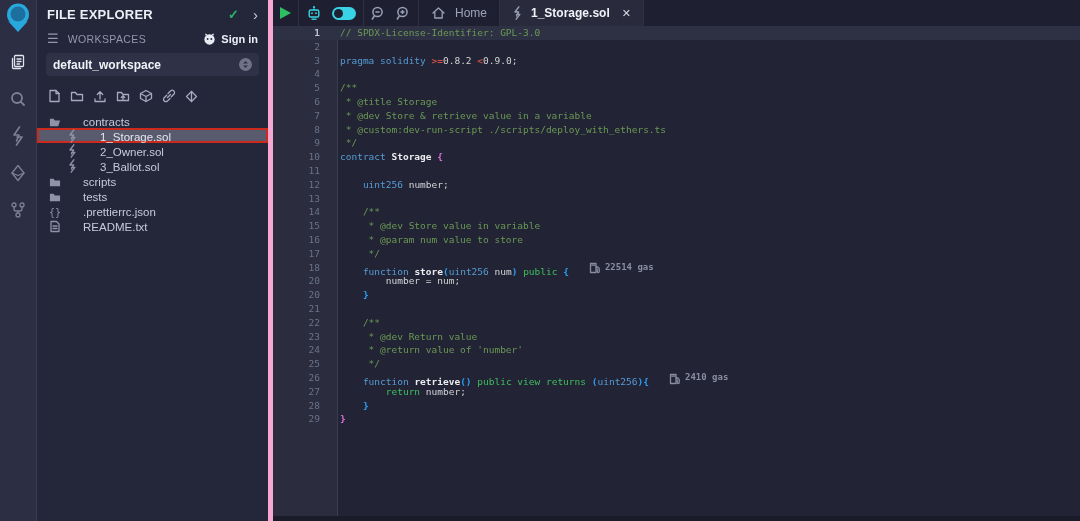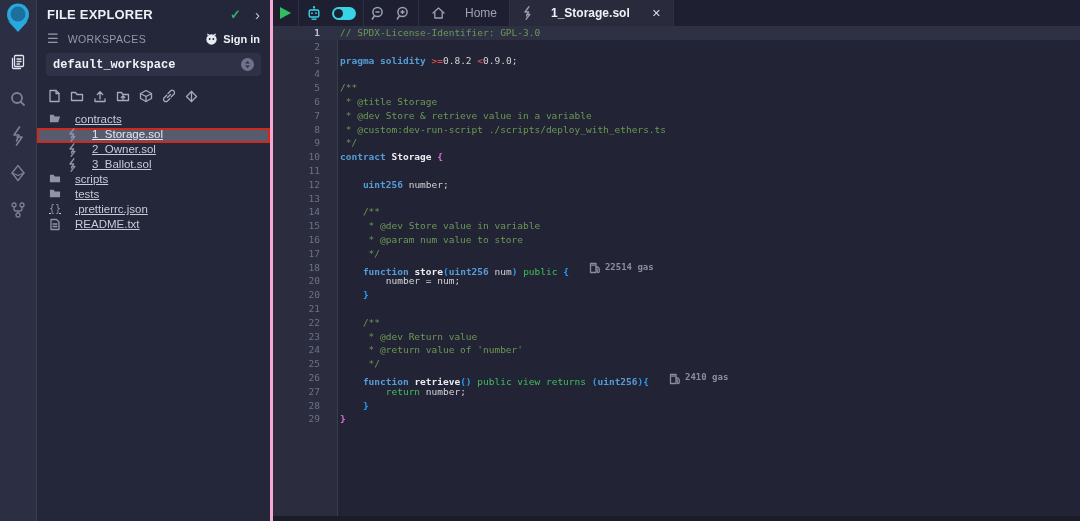--- a/index.html
+++ b/index.html
@@ -13,70 +13,70 @@
   .iconbar {
     width:37px; background:#2c2e43; display:flex; flex-direction:column;
     align-items:center; padding-top:3px; flex-shrink:0; border-right:1px solid #3a3d52;
   }
   .ib-logo { width:28px; height:30px; margin-bottom:10px; }
   .ib-item { width:37px; height:37px; display:flex; align-items:center; justify-content:center;
              color:#7d8196; cursor:pointer; }
   .ib-item.active { color:#e2e5f0; }
   .ib-item svg { display:block; }
   
-  .sidepanel { width:236px; background:#24263a; flex-shrink:0; border-right:3px solid #f9a8d4; font-size:12px; }
+  .sidepanel { width:236px; background:#24263a; flex-shrink:0; border-right:5px solid #f9a8d4; font-size:12px; }
   .fe-header { display:flex; align-items:center; padding:7px 10px 3px 10px; }
   .fe-title  { flex:1; font-size:13px; font-weight:bold; color:#edeff6; letter-spacing:.2px; }
   .fe-check  { color:#27b36b; font-size:13px; font-weight:bold; margin-right:14px; }
   .fe-chev   { color:#c6c9d6; font-size:15px; line-height:10px; }
   .fe-ws-row { display:flex; align-items:center; padding:6px 10px 2px 10px; color:#9498ad; }
   .hamburger { font-size:13px; color:#9498ad; }
   .ws-label  { font-size:10.5px; margin-left:9px; flex:1; letter-spacing:.4px; }
   .signin    { display:flex; align-items:center; gap:5px; color:#eef0f7; font-size:11px; font-weight:bold; }
   .fe-dropdown { margin:5px 9px 0 9px; height:23px; background:#2f3147; border-radius:4px;
-                 display:flex; align-items:center; padding:0 7px;font-family:Liberation Mono, monospace; }
+                 display:flex; align-items:center; padding:0 7px; }
   .ws-name   { flex:1; color:#f0f2f8; font-size:12px; font-weight:bold; }
   .ws-caret  { width:13px; height:13px; border-radius:50%; background:#6f7389;
                display:flex; align-items:center; justify-content:center; }
   .fe-icons  { display:flex; align-items:center; gap:9px; padding:13px 10px 4px 11px; color:#a6a9bf; }
   .fe-icons span { display:flex; }
   .tree      { margin-top:6px; font-size:11.5px; }
-  .tree-row  { height:15px; display:flex; align-items:flex-start; gap:14px; padding-left:12px;
-               color:#c7cad8; cursor:pointer; white-space:nowrap;text-decoration:underline; }
+  .tree-row  { height:15px; display:flex; align-items:flex-end; gap:22px; padding-left:12px;
+               color:#c7cad8; cursor:pointer; white-space:nowrap; }
   .tree-row .ticon { display:flex; color:#8e93a8; width:12px; justify-content:center; flex-shrink:0; }
   .indent-2  { padding-left:29px; }
   .tree-row.sel { background:#575b6d; color:#e4e6ef; }
   .tree-row.annot { box-shadow:inset 0 0 0 2px #cb2a1d; }
   .txticon { font-family:"DejaVu Sans Mono", monospace; font-size:10px; color:#8e93a8; }
   
   .editorcol { flex:1; display:flex; flex-direction:column; position:relative; background:#222334; }
   .topbar { height:26px; background:#1e2032; display:flex; align-items:stretch; flex-shrink:0; }
   .tb-group { display:flex; align-items:center; padding:0 7px; border-right:1px solid #2e3146; gap:10px; }
   .playbtn { width:0; height:0; border-left:11px solid #2ebf62; border-top:6.5px solid transparent;
              border-bottom:6.5px solid transparent; cursor:pointer; }
   .toggle { width:24px; height:13px; background:#38d3e4; border-radius:7px; position:relative; cursor:pointer; }
   .toggle .knob { position:absolute; left:2px; top:2px; width:9px; height:9px; border-radius:50%; background:#1e2032; }
-  .tab { display:flex; align-items:center; gap:19px; padding:0 12px; color:#9ea2b5; font-size:12px;
+  .tab { display:flex; align-items:center; gap:9px; padding:0 12px; color:#9ea2b5; font-size:12px;
          border-right:1px solid #2e3146; cursor:pointer; }
   .tab.active { background:#292b3c; color:#f0f2f8; font-weight:bold; }
   .tab .close { color:#d7d9e4; font-size:11px; font-weight:normal; margin-left:3px; }
   .tab .ticon { display:flex; color:#9aa0b5; }
   
   .editor { flex:1; position:relative; font-family:"DejaVu Sans Mono", monospace;
             font-size:9.5px; line-height:13.8px; overflow:hidden; }
   .editor::before { content:""; position:absolute; left:0; top:0; bottom:0; width:64px;
                     background:#2b2d3f; border-right:1px solid #3a3d50; }
   .code-line { display:flex; height:13.8px; position:relative; white-space:pre; }
   .code-line.hl { background:#2e3143; }
   .gutter { width:64px; flex-shrink:0; text-align:right; padding-right:17px; color:#6a7288;
             position:relative; z-index:1; }
   .code-line.hl .gutter { color:#bcc3d6; font-weight:bold; }
   .code-text { padding-left:3px; color:#d4d4d8; }
   .tok-cm { color:#6a9955; }
-  .tok-kw { color:#569cd6; font-weight:bold; }
+  .tok-kw { color:#569cd6; font-weight:normal; }
   .tok-kw2 { color:#3fbf5f; font-weight:normal; }
   .tok-op { color:#d5504a; font-weight:bold; }
   .tok-fn { color:#ececf0; font-weight:bold; }
   .tok-br1 { color:#d670d6; font-weight:bold; }
   .tok-br2 { color:#2a9df4; font-weight:bold; }
   .tok-tx { color:#d4d4d8; }
   .gas-badge { display:inline-flex; align-items:flex-end; gap:4px; margin-left:20px;
                color:#8a8da1; font-size:9px; font-weight:bold; }
   .gas-badge svg { display:block; }
   .editor-bottom { position:absolute; left:0; right:0; bottom:0; height:5px; background:#1a1c29; }

